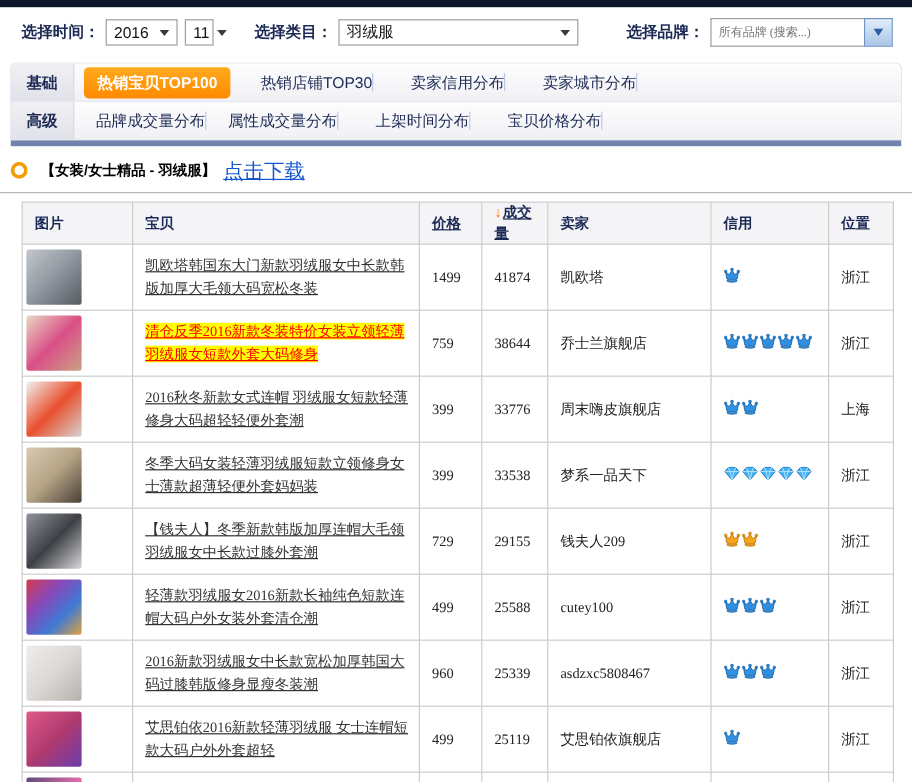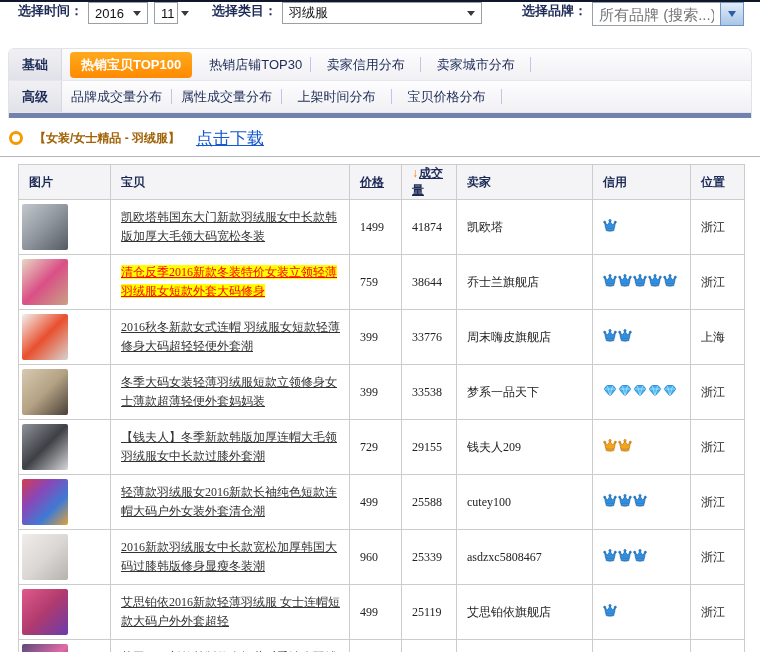--- a/index.html
+++ b/index.html
@@ -1,45 +1,45 @@
 <!DOCTYPE html>
 <html><head>
 <meta charset="utf-8">
 <style>
   html,body{margin:0;padding:0;}
   body{
     width:760px;height:652px;overflow:hidden;background:#fff;
     font-family:"Liberation Sans","DejaVu Sans",sans-serif;font-size:12px;color:#222;
   }
   
-  .topbar{height:42px;border-top:2px solid #0f172a;display:flex;align-items:flex-start;padding-left:18px;background:#fff;}
+  .topbar{height:42px;border-top:6px solid #0f172a;display:flex;align-items:center;padding-left:18px;background:#fff;}
   .f-label{font-weight:bold;color:#1c2a55;font-size:13px;margin-right:5px;white-space:nowrap;}
   .sel{border:1px solid #9aa0a8;background:#fff;height:22px;box-sizing:border-box;display:inline-flex;align-items:center;justify-content:space-between;padding:0 6px;font-size:13px;color:#111;margin-right:6px;cursor:pointer;}
   .sel-year{width:60px}.sel-month{width:24px}.sel-cat{width:200px;margin-right:0}
   .tri{width:0;height:0;border-left:4px solid transparent;border-right:4px solid transparent;border-top:5px solid #3a3a3a;margin-left:6px;}
   .sp1{width:28px}.sp2{width:40px}
   .combo{display:inline-flex;height:24px;box-sizing:border-box;}
-  .combo input{width:128px;border:1px solid #9aa0a8;border-right:none;padding:0 6px;font-size:15px;color:#701a75;font-family:Liberation Sans, sans-serif;outline:none;box-sizing:border-box;height:24px;}
+  .combo input{width:128px;border:1px solid #9aa0a8;border-right:none;padding:0 6px;font-size:10px;color:#701a75;font-family:Liberation Serif, serif;outline:none;box-sizing:border-box;height:24px;}
   .combo-btn{width:24px;height:24px;box-sizing:border-box;border:1px solid #6f94c4;background:linear-gradient(#e2edf9,#a9c5e7);display:flex;align-items:center;justify-content:center;cursor:pointer;}
   .tri-blue{border-left:4px solid transparent;border-right:4px solid transparent;border-top:6px solid #2b5ea8;margin-left:0;}
   
   .tabbox{margin:4px 8px 0;border:1px solid #e2e2e9;border-bottom:none;border-radius:6px 6px 0 0;overflow:hidden;}
   .tabrow{display:flex;height:31px;align-items:center;background:linear-gradient(#fdfdfe,#f1f1f5);border-bottom:1px solid #e6e6ec;}
   .tabgroup{width:52px;align-self:stretch;display:flex;align-items:center;justify-content:center;font-weight:bold;color:#1c2a55;font-size:13px;background:linear-gradient(#f0f0f4,#e1e1e9);border-right:1px solid #d8d8e0;}
   .tabs{display:flex;align-items:center;height:100%;flex:1;}
-  .tab{width:109px;text-align:center;color:#1c2a55;font-size:13px;cursor:pointer;white-space:nowrap;}
+  .tab{width:109px;text-align:right;color:#1c2a55;font-size:13px;cursor:pointer;white-space:nowrap;}
   .tab.active{width:auto;margin:0 8px;padding:4px 11px;background:linear-gradient(#ffaa1e,#ff8a00);color:#fff;font-weight:bold;border-radius:4px;}
   .tab.active + .tab-divider{visibility:hidden;}
   .tab-divider{width:1px;height:15px;background:#bcc8e8;}
   .tab-bottombar{height:5px;background:#7282ae;}
   
   .section-head{display:flex;align-items:center;margin:8px 8px 0;height:24px;}
   .bullet{width:8px;height:8px;border:3px solid #f59a00;border-radius:50%;background:#fff;margin:0 11px 0 1px;flex:none;}
   .sec-title{font-size:14px;font-weight:bold;color:#1e3156;flex:1;}
-  .sec-cat{font-weight:bold;color:#a16207;font-size:12px;margin-right:16px;}
+  .sec-cat{font-weight:bold;color:#000000;font-size:12px;margin-right:6px;}
   .dl-link{color:#1557cf;text-decoration:underline;font-size:17px;cursor:pointer;white-space:nowrap;margin-right:20px;}
   .hrule{height:1px;background:#b4b4bc;margin-top:6px;}
   
   table{border-collapse:collapse;table-layout:fixed;width:726px;margin:7px 0 0 18px;}
   td{border:1px solid #ccc;padding:0 4px 0 10px;vertical-align:middle;font-size:12px;overflow:hidden;}
   thead td{background:#f4f4f7;font-weight:bold;color:#1c2a55;height:30px;}
   tbody tr{height:55px;font-family:Liberation Serif, serif;}
   td.c-thumb{padding:0;}
   .thumb{width:46px;height:46px;margin:4px 0 4px 3px;border-radius:2px;cursor:pointer;}
   .title-link{color:#333;text-decoration:underline;line-height:1.55;cursor:pointer;display:inline;}

